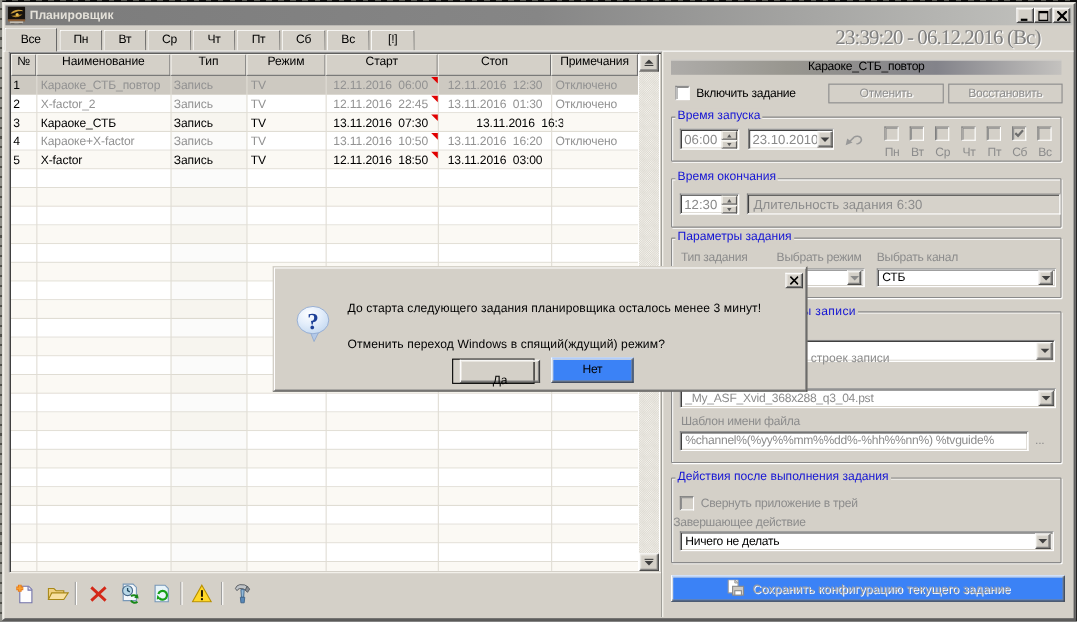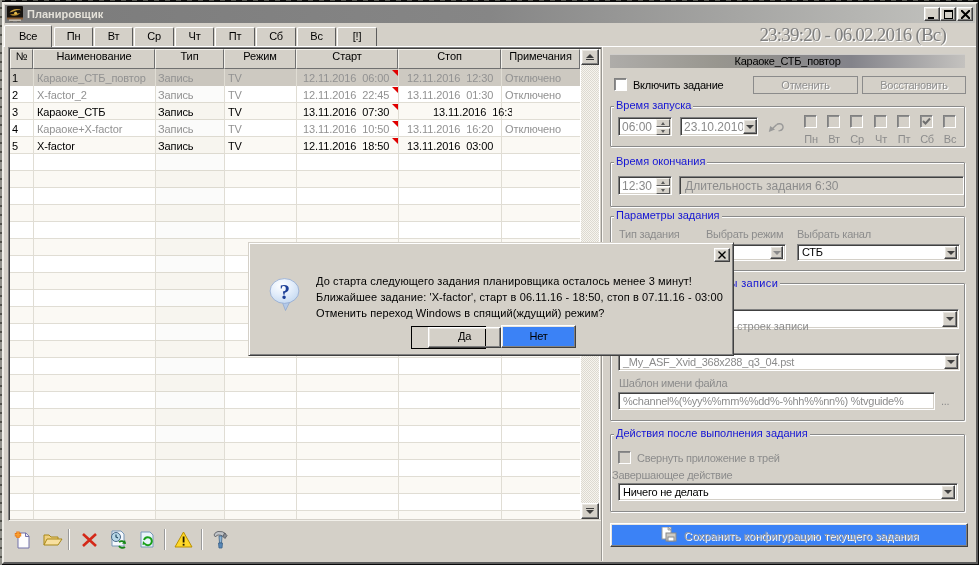--- a/index.html
+++ b/index.html
@@ -97,21 +97,21 @@
     <div class="abs" style="left:3px;top:9px;width:6px;height:2px;background:#000"></div>
   </div>
 <div class="abs wbtn" style="left:940px">
     <div class="abs" style="left:3px;top:2px;width:9px;height:9px;border:1px solid #000;border-top-width:2px"></div>
   </div>
 <div class="abs wbtn" style="left:957px">
  <svg class="abs" style="left:3px;top:2px" width="9" height="9">
       <path d="M0 0 L9 9 M9 0 L0 9" stroke="#000" stroke-width="2"></path>
     </svg>
 </div>
-<div class="abs clock">23:39:20 - 06.02.2016 (Вс)</div>
+<div class="abs clock">23:39:20 - 06.12.2016 (Вс)</div>
 
 <div class="abs tab" style="left:54px;width:39px">Пн</div>
 <div class="abs tab" style="left:94px;width:39px">Вт</div>
 <div class="abs tab" style="left:134px;width:40px">Ср</div>
 <div class="abs tab" style="left:175px;width:39px">Чт</div>
 <div class="abs tab" style="left:215px;width:40px">Пт</div>
 <div class="abs tab" style="left:256px;width:40px">Сб</div>
 <div class="abs tab" style="left:297px;width:39px">Вс</div>
 <div class="abs tab" style="left:337px;width:40px">[!]</div>
 <div class="abs paneline"></div>
@@ -359,21 +359,21 @@
     <div class="cbtn abs" style="left:941px;top:485px;width:14px;height:14px">
       <div class="arrdn"></div>
     </div>
     <div class="abs raised" style="left:610px;top:523px;width:358px;height:24px"></div>
     <svg class="abs" style="left:661px;top:527px" width="16" height="16">
 <rect x="1" y="0" width="9" height="12" fill="#fff" stroke="#9a9a9a"></rect>
 <path d="M7 0 L10 3 L7 3 Z" fill="#d4d0c8" stroke="#9a9a9a" stroke-width="0.8"></path>
 <rect x="5" y="6" width="10" height="8" fill="#cfcbc3" stroke="#8a8a8a"></rect>
 <rect x="7" y="10" width="6" height="4" fill="#fff" stroke="#8a8a8a"></rect>
 </svg>
-    <div class="abs" style="left:684px;top:530px;color:#9c9c9c;text-shadow:1px 1px 0 #fff;font-size:11px;letter-spacing:0.2px;white-space:pre">Сохранить конфигурацию текущего задания</div>
+    <div class="abs" style="left:684px;top:530px;color:#9c9c9c;text-shadow:1px 1px 0 #fff;font-size:11px;letter-spacing:0.2px;white-space:pre">Сохранить конфигурацию текущего задание</div>
   </div>
 <div id="toolbar">
     <svg class="abs" style="left:14px;top:531px" width="18" height="18">
 <path d="M4 2 L12 2 L15 5 L15 17 L4 17 Z" fill="#fdfdfd" stroke="#7272aa"></path>
 <path d="M11.5 2 L11.5 5.5 L15 5.5" fill="#e8e8f8" stroke="#7272aa"></path>
 <path d="M4 0.5 L4 7 M0.8 3.8 L7.2 3.8" stroke="#e87818" stroke-width="3.4"></path>
 <path d="M4 1 L4 6.6 M1.2 3.8 L6.8 3.8" stroke="#f8a030" stroke-width="1.6"></path>
 </svg>
     <svg class="abs" style="left:43px;top:532px" width="20" height="16">
 <path d="M1 13 L1 3 L6 3 L8 5 L15 5 L15 7" fill="#f0d080" stroke="#a88818"></path>
@@ -427,20 +427,19 @@
             <stop offset="0.4" stop-color="#e4eefb"></stop>
             <stop offset="0.75" stop-color="#c9dcf2"></stop>
             <stop offset="1" stop-color="#9cb8e0"></stop>
 </radialGradient>
         </defs>
 <path d="M14 25.5 L21.5 26.5 L17.5 34.5 Z" fill="#b3c9e8" stroke="#8aa4cc" stroke-width="0.7"></path>
 <ellipse cx="16.5" cy="15" rx="14.4" ry="12.4" fill="url(#ball)" stroke="#90a8d0" stroke-width="0.8"></ellipse>
 <text x="16.5" y="23" font-family="Liberation Serif,serif" font-size="21" font-weight="bold" fill="#1c3f97" text-anchor="middle">?</text>
 </svg>
       <div class="abs dlgtext" style="top:32px">До старта следующего задания планировщика осталось менее 3 минут!</div>
-      <div class="abs dlgtext" style="top:48px">Ближайшее задание: 'X-factor', старт в 06.11.16 - 18:50, стоп в 07.11.16 - 03:00</div>
       <div class="abs dlgtext" style="top:64px">Отменить переход Windows в спящий(ждущий) режим?</div>
       <div class="abs" style="left:162px;top:83px;width:75px;height:23px;background:#d4d0c8;border:1px solid #000">
-        <div style="position:absolute;left:16px;top:0;width:73px;height:21px;border-top:1px solid #fff;border-left:1px solid #fff;border-right:1px solid #404040;border-bottom:1px solid #404040;box-shadow:inset -1px -1px 0 #808080,inset 1px 1px 0 #e8e5df;text-align:center;padding-top:2px">Да</div>
+        <div style="position:absolute;left:6px;top:0;width:73px;height:21px;border-top:1px solid #fff;border-left:1px solid #fff;border-right:1px solid #404040;border-bottom:1px solid #404040;box-shadow:inset -1px -1px 0 #808080,inset 1px 1px 0 #e8e5df;text-align:center;padding-top:12px">Да</div>
       </div>
       <div class="abs raised" style="left:252px;top:82px;width:75px;height:23px;text-align:center;padding-top:4px">Нет</div>
     </div>
   </div>
 
 </body></html>

